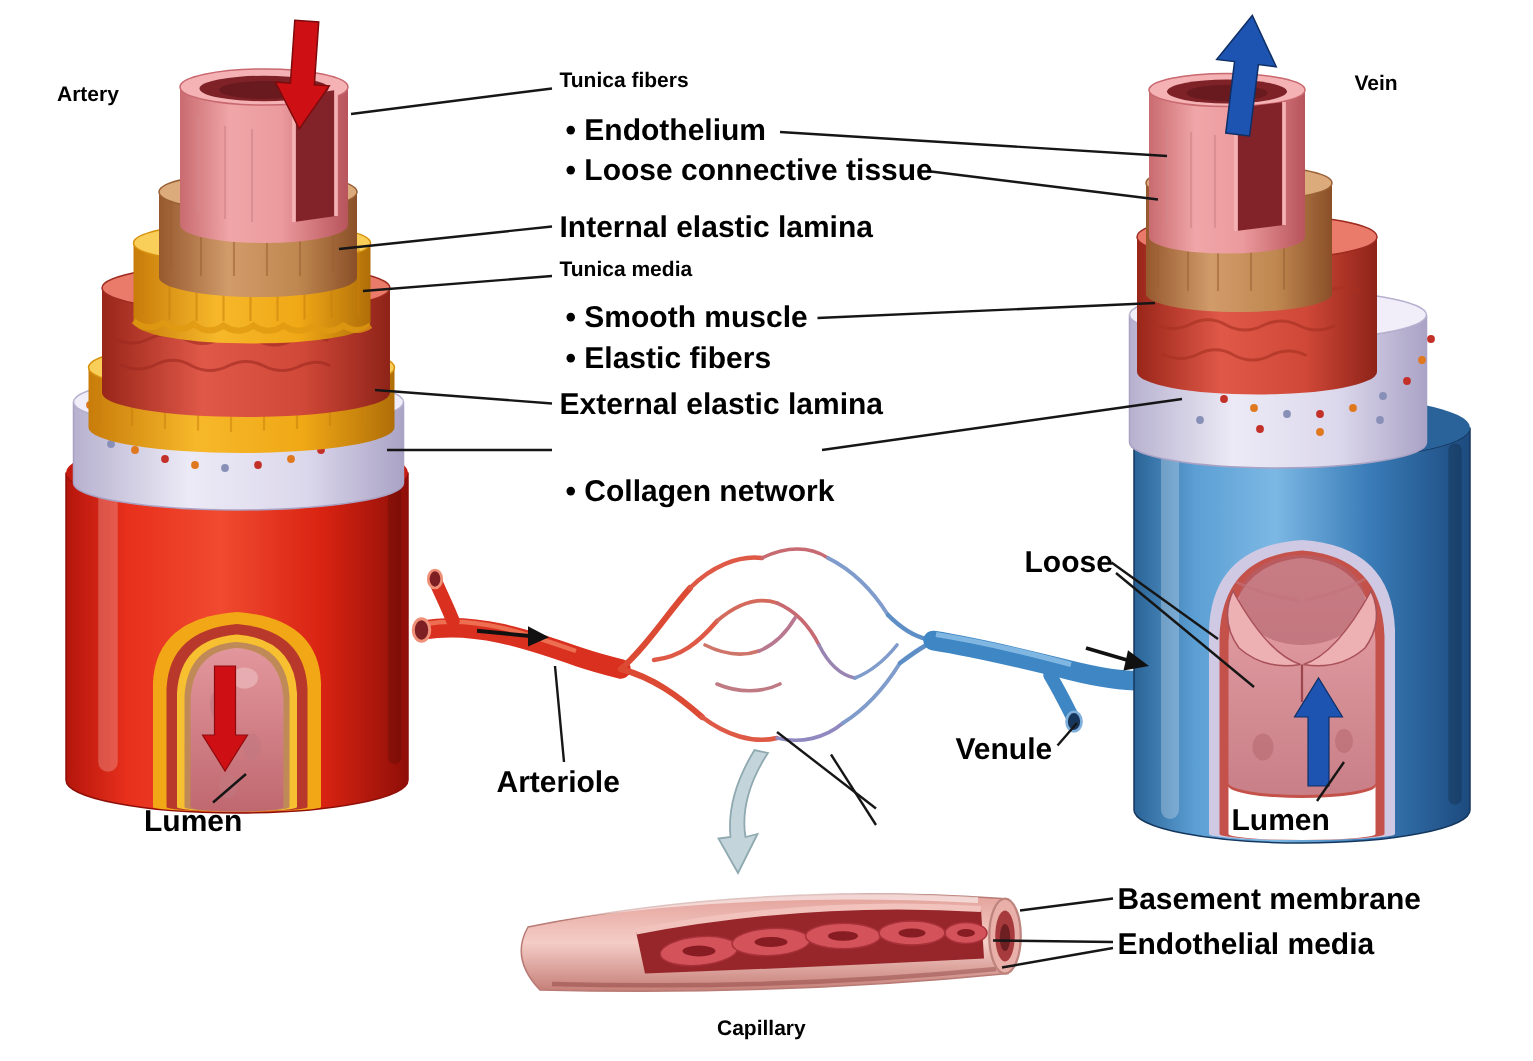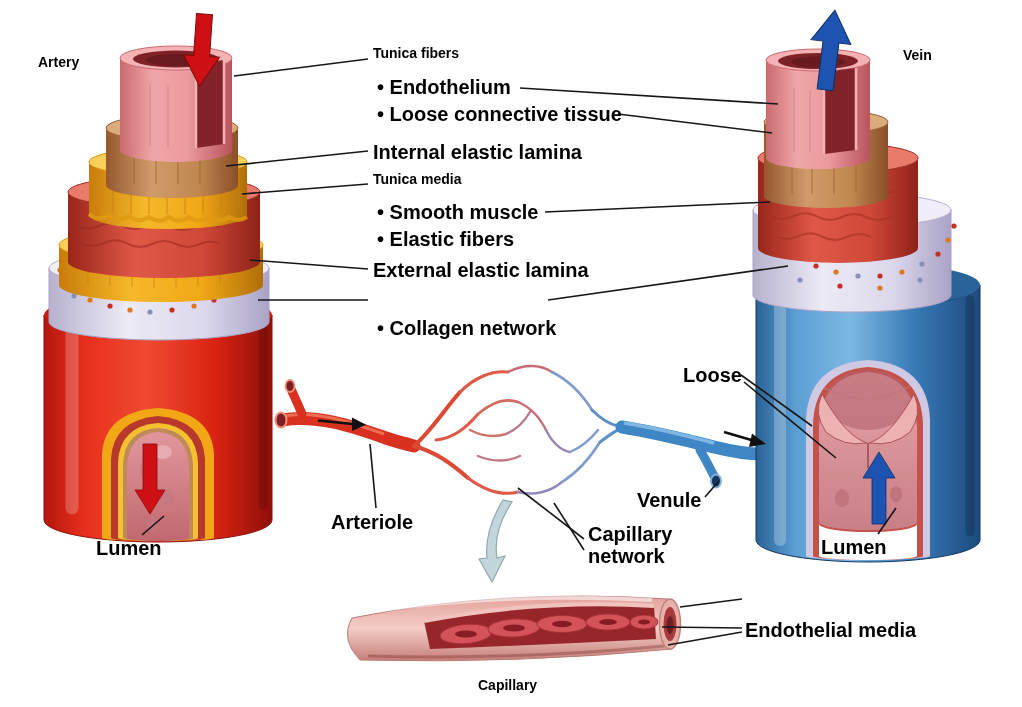--- a/index.html
+++ b/index.html
@@ -397,19 +397,19 @@
 <div class="lbl s" style="left:373px;top:141px">Internal elastic lamina</div>
 <div class="lbl s" style="left:377px;top:201px">• Smooth muscle</div>
 <div class="lbl h" style="left:373px;top:172px">Tunica media</div>
 <div class="lbl s" style="left:377px;top:228px">• Elastic fibers</div>
 <div class="lbl s" style="left:373px;top:259px">External elastic lamina</div>
 <div class="lbl s" style="left:377px;top:317px">• Collagen network</div>
 
 <div class="lbl s" style="left:683px;top:364px">Loose</div>
 <div class="lbl s" style="left:637px;top:489px">Venule</div>
 <div class="lbl s" style="left:331px;top:511px">Arteriole</div>
-<div class="lbl s wrap" style="left:588px;top:523px">Capillary network</div>
 <div class="lbl s" style="left:96px;top:537px">Lumen</div>
 <div class="lbl s" style="left:821px;top:536px">Lumen</div>
+<div class="lbl s" style="left:745px;top:589px">Basement membrane</div>
 <div class="lbl s" style="left:745px;top:619px">Endothelial media</div>
 <div class="lbl h" style="left:478px;top:678px">Capillary</div>
 
 </div>
 
 </body></html>

